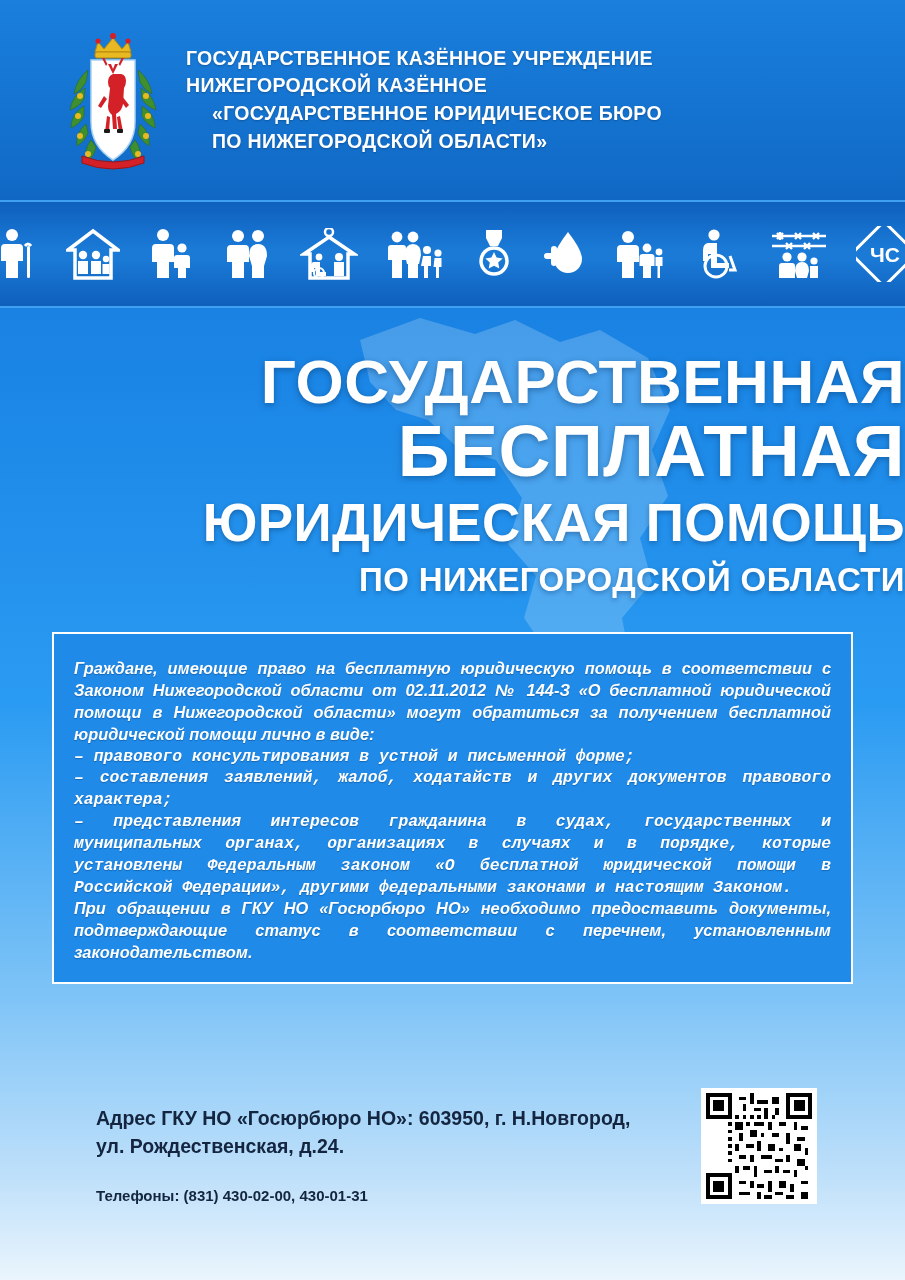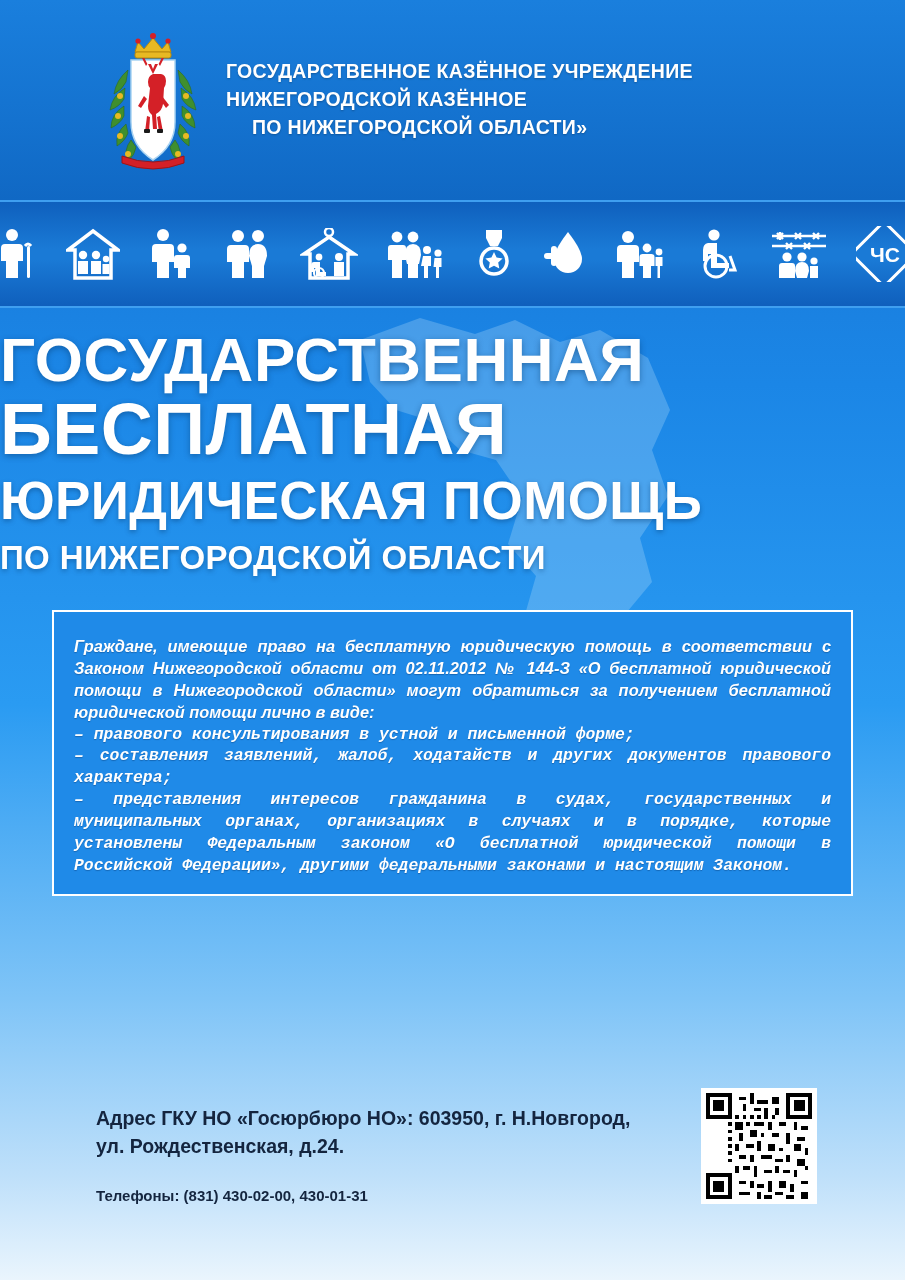--- a/index.html
+++ b/index.html
@@ -16,21 +16,21 @@
     background: linear-gradient(180deg, #1f8ae8 0%, #1878d8 12%, #1b86e6 30%, #2a9bf2 55%, #7fc4f7 78%, #bfe0fa 92%, #eaf5fd 100%);
   }
 
   
   .header {
     position: relative;
     height: 200px;
     background: linear-gradient(180deg, #1a7fdd 0%, #1472cf 60%, #1068c4 100%);
     display: flex;
     align-items: center;
-    padding-left: 98px;
+    padding-left: 58px;
     box-sizing: border-box;
   }
   .coat {
     width: 110px;
     height: 140px;
     position: relative;
     flex: 0 0 auto;
     margin-right: 18px;
   }
   .coat svg { display: block; }
@@ -74,23 +74,23 @@
     top: 300px;
     width: 430px;
     height: 430px;
     opacity: 0.30;
     pointer-events: none;
   }
 
   
   .title-block {
     position: relative;
-    text-align: left;
+    text-align: right;
     color: #ffffff;
-    padding-top: 20px;
+    padding-top: 42px;
   }
   .t1 {
     font-size: 62px;
     font-weight: bold;
     letter-spacing: 0.5px;
     line-height: 1.02;
     text-shadow: 0 2px 6px rgba(5,50,100,0.45);
   }
   .t2 {
     font-size: 72px;
@@ -236,20 +236,21 @@
           <rect x="59" y="99" width="6" height="4" rx="1"></rect>
         </g>
 
         <path d="M24 126 q31 12 62 0 l0 7 q-31 12 -62 0 z" fill="#d42027" stroke="#9c1419" stroke-width="1"></path>
       </svg>
     </div>
 
     <div class="org-name">
       <div class="l1">ГОСУДАРСТВЕННОЕ КАЗЁННОЕ УЧРЕЖДЕНИЕ</div>
       <div class="l2">НИЖЕГОРОДСКОЙ КАЗЁННОЕ</div>
+      <div class="l3">«ГОСУДАРСТВЕННОЕ ЮРИДИЧЕСКОЕ БЮРО</div>
       <div class="l4">ПО НИЖЕГОРОДСКОЙ ОБЛАСТИ»</div>
     </div>
   </div>
 
   <div class="icon-strip">
 
     <div class="icon-cell">
       <svg width="46" height="52" viewBox="0 0 46 52">
           <g fill="#fff">
         <circle cx="20" cy="7" r="6"></circle>
@@ -416,20 +417,21 @@
     <div class="t2">БЕСПЛАТНАЯ</div>
     <div class="t3">ЮРИДИЧЕСКАЯ ПОМОЩЬ</div>
     <div class="t4">ПО НИЖЕГОРОДСКОЙ ОБЛАСТИ</div>
   </div>
 
   <div class="panel">
     <p>Граждане, имеющие право на бесплатную юридическую помощь в соответствии с Законом Нижегородской области от 02.11.2012 № 144-З «О бесплатной юридической помощи в Нижегородской области» могут обратиться за получением бесплатной юридической помощи лично в виде:</p>
     <p class="indent-dash">–  правового консультирования в устной и письменной форме;</p>
     <p class="indent-dash">– составления заявлений, жалоб, ходатайств и других документов правового характера;</p>
     <p class="indent-dash">– представления интересов гражданина в судах, государственных и муниципальных органах, организациях в случаях и в порядке, которые установлены Федеральным законом «О бесплатной юридической помощи в Российской Федерации», другими федеральными законами и настоящим Законом.</p>
+    <p>При обращении в ГКУ НО «Госюрбюро НО» необходимо предоставить документы, подтверждающие статус в соответствии с перечнем, установленным законодательством.</p>
   </div>
 
   <div class="footer">
     <div class="contacts">
       <div class="addr">Адрес ГКУ НО «Госюрбюро НО»: 603950, г. Н.Новгород,</div>
       <div class="addr">ул. Рождественская, д.24.</div>
       <div class="phones">Телефоны: (831) 430-02-00, 430-01-31</div>
     </div>
 
     <div class="qr">

